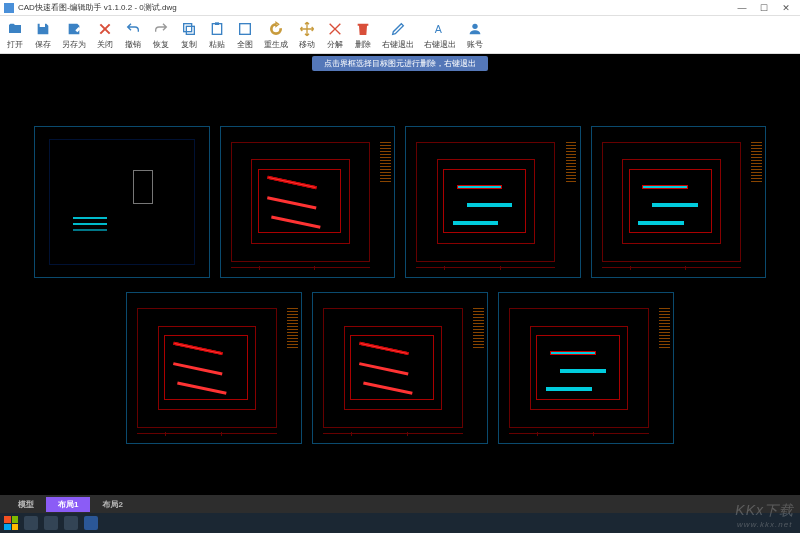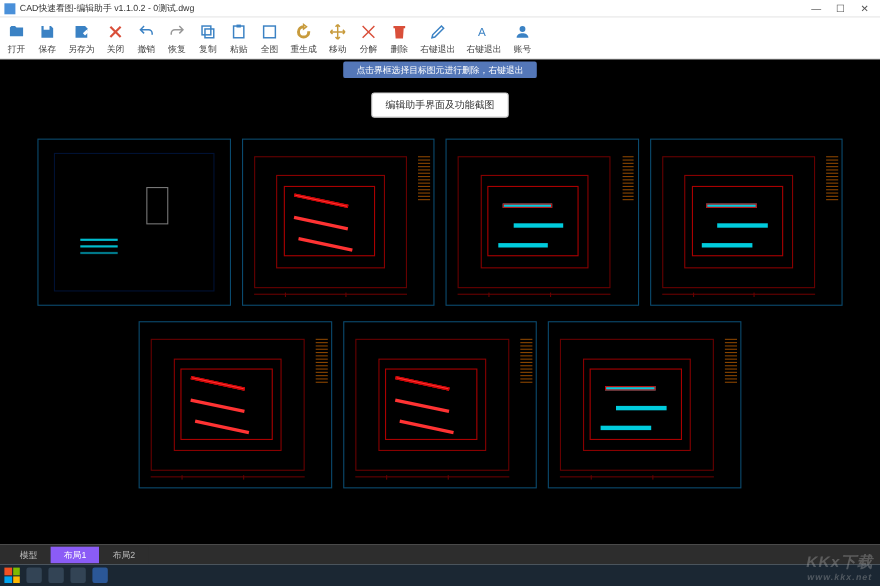--- a/index.html
+++ b/index.html
@@ -29,27 +29,27 @@
 .lines-red::after { content: ""; position: absolute; top: 25%; left: 15%; width: 50%; height: 1px; background: #ff3333; transform: rotate(12deg); box-shadow: 4px 20px 0 #ff3333, 12px 38px 0 #ff3333; }
 .marks { position: absolute; right: 2%; top: 10%; bottom: 10%; width: 6%; display: flex; flex-direction: column; gap: 2px; }
 .marks span { height: 1px; background: #884400; }
 .dims { position: absolute; left: 6%; right: 14%; height: 4px; bottom: 4%; border-top: 1px solid #660000; }
 .dims::before, .dims::after { content: ""; position: absolute; width: 1px; height: 4px; background: #660000; top: -2px; }
 .dims::before { left: 20%; } .dims::after { left: 60%; }
 .legend-thumb .frame { border-color: #001133; inset: 8%; }
 .legend-thumb .box { position: absolute; right: 28%; top: 24%; width: 14%; height: 28%; border: 1px solid #777; }
 .legend-thumb .cy { position: absolute; left: 16%; top: 62%; width: 24%; height: 2px; background: #00bbcc; box-shadow: 0 6px 0 #00bbcc, 0 12px 0 #007788; }
 .tabs { height: 18px; background: #2d2d2d; display: flex; align-items: center; padding-left: 6px; gap: 0; }
-.tab { color: #bbb; font-size: 8px; padding: 2px 12px; background: #2d2d2d; cursor: pointer; }
+.tab { color: #bbb; font-size: 8px; padding: 2px 12px; background: #2d2d2d; cursor: pointer; font-weight: bold; }
 .tab.active { background: #8b5cf6; color: #fff; }
 .taskbar { height: 20px; background: #1b2733; display: flex; align-items: center; padding: 0 4px; gap: 6px; }
 .taskbar .ticon { width: 14px; height: 14px; background: #345; border-radius: 2px; }
 .taskbar .start { width: 14px; height: 14px; display: grid; grid-template: 1fr 1fr / 1fr 1fr; gap: 1px; }
 .taskbar .start span:nth-child(1){background:#f25022}.taskbar .start span:nth-child(2){background:#7fba00}.taskbar .start span:nth-child(3){background:#00a4ef}.taskbar .start span:nth-child(4){background:#ffb900}
-.watermark { position: absolute; right: 6px; bottom: 4px; font-size: 14px; font-weight: bold; color: rgba(180,180,180,.35); font-style: italic; letter-spacing: 1px; }
+.watermark { position: absolute; right: 6px; bottom: 4px; font-size: 14px; font-weight: normal; color: rgba(180,180,180,.35); font-style: italic; letter-spacing: 1px; }
 .watermark small { font-size: 8px; display: block; text-align: center; }
 </style>
 </head>
 <body>
 
 <div class="window">
   <div class="titlebar">
     <div class="app-icon"></div>
     <div class="title">CAD快速看图-编辑助手 v1.1.0.2 - 0测试.dwg</div>
     <div class="winctl">
@@ -189,21 +189,20 @@
             <circle cx="12" cy="8" r="4" fill="#3b82c4"></circle>
             <path fill="#3b82c4" d="M4 20c0-4 4-6 8-6s8 2 8 6z"></path>
           </svg>
         </div>
         <div class="lbl">账号</div>
       </div>
     </div>
 
   <div class="canvas">
     <div class="hint">点击界框选择目标图元进行删除，右键退出</div>
-    <div class="btn-center">编辑助手界面及功能截图</div>
     <div class="grid" id="row1">
         <div class="thumb legend-thumb">
           <div class="frame">
             <div class="box"></div>
             <div class="cy"></div>
           </div>
         </div>
         <div class="thumb">
           <div class="frame">
             <div class="floor lines-red"></div>

